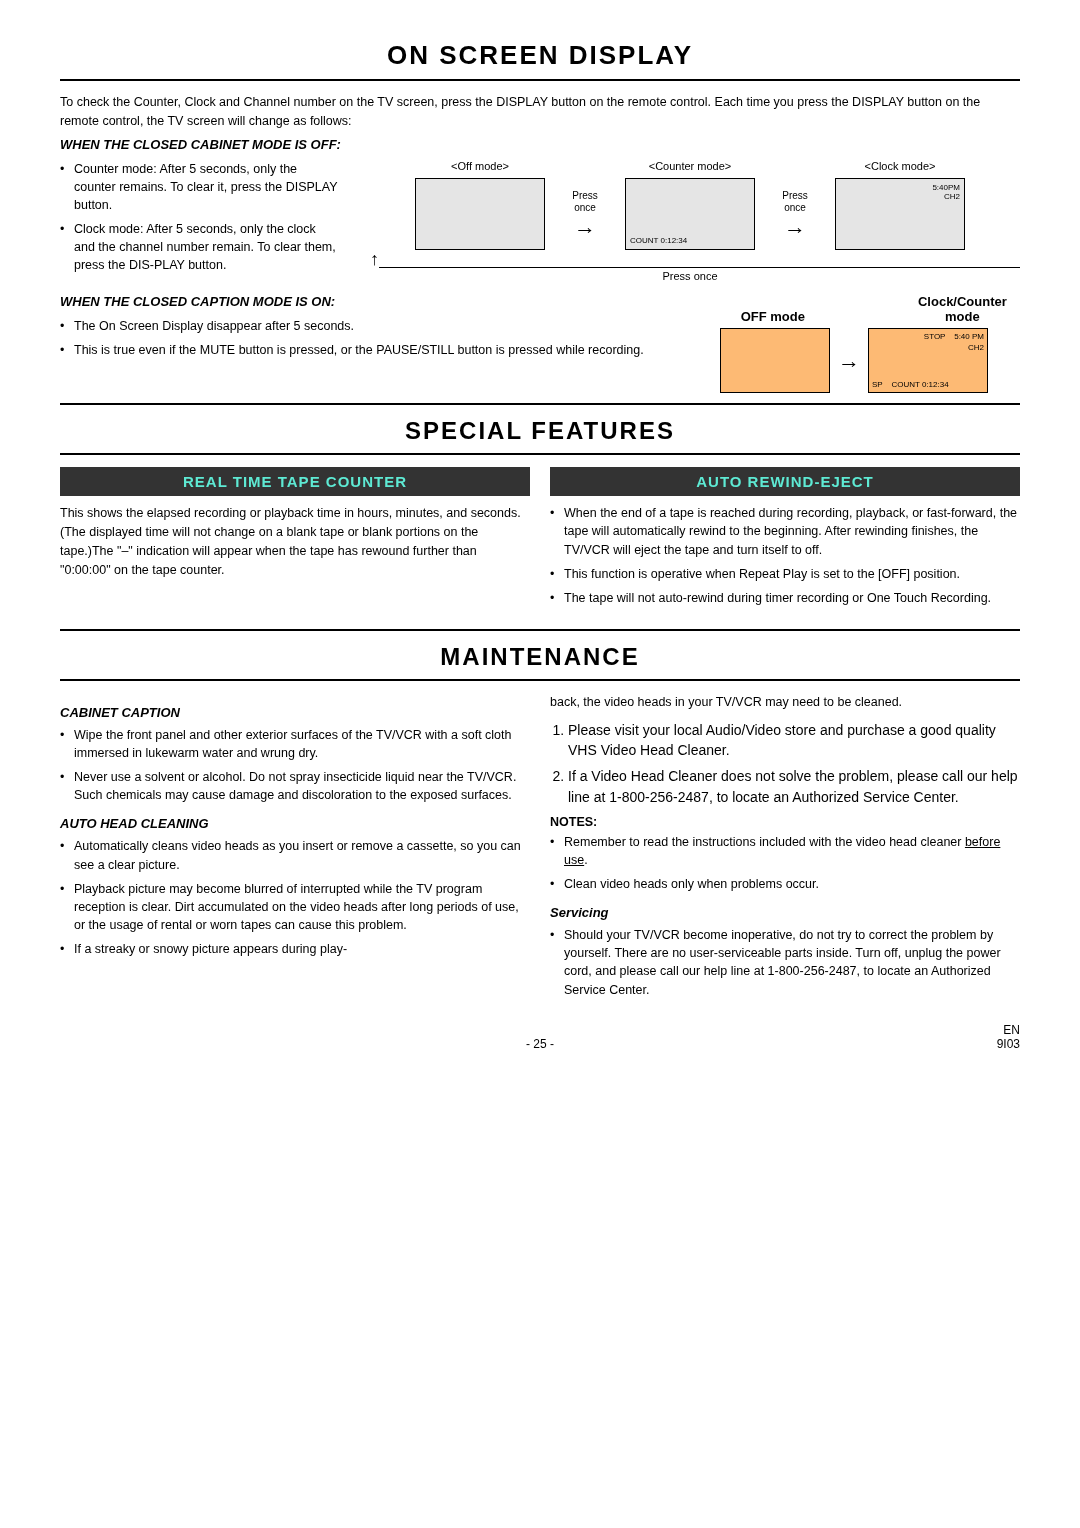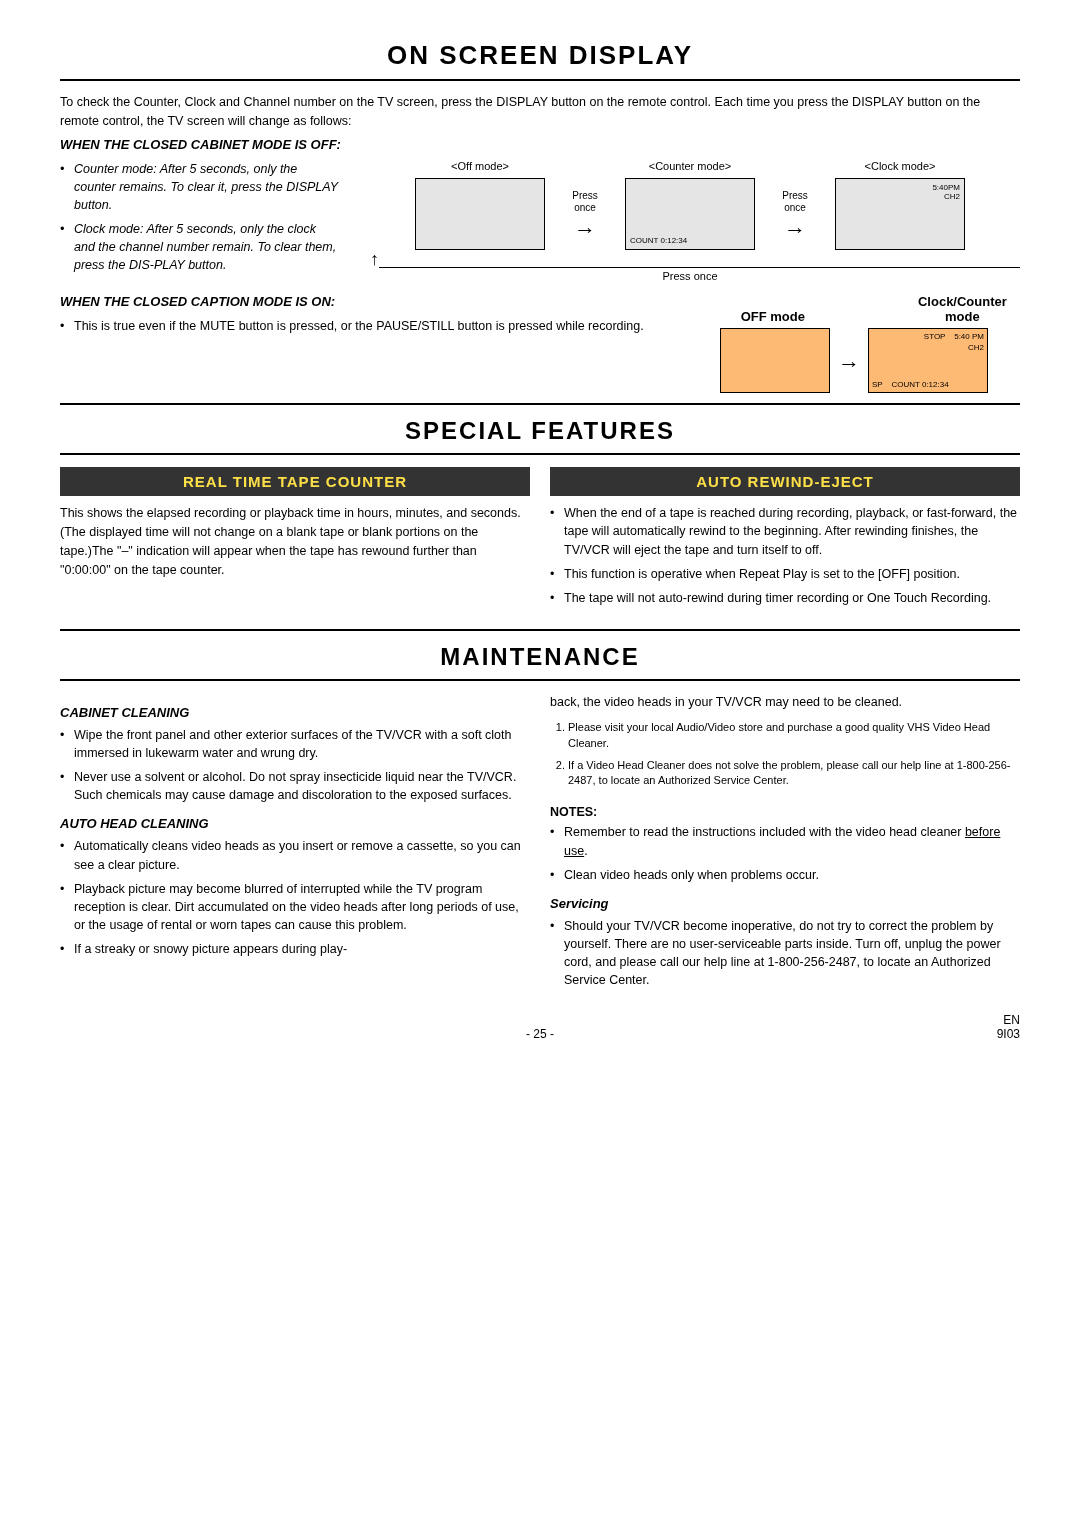--- a/index.html
+++ b/index.html
@@ -37,21 +37,20 @@
       margin-bottom: 8px;
     }
     .section-layout {
       display: flex;
       gap: 20px;
       margin-bottom: 10px;
     }
     .left-col {
       width: 280px;
       flex-shrink: 0;
-      font-style: italic;
     }
     .right-col {
       flex: 1;
     }
     .bullet-list {
       list-style: none;
       padding: 0;
       margin-bottom: 10px;
     }
     .bullet-list li {
@@ -110,21 +109,21 @@
     .features-grid {
       display: flex;
       gap: 20px;
       margin-bottom: 12px;
     }
     .feature-col {
       flex: 1;
     }
     .feature-header {
       background: #333;
-      color: #fde047;
+      color: #5eead4;
       font-weight: bold;
       font-size: 15px;
       text-align: center;
       padding: 6px 10px;
       text-transform: uppercase;
       letter-spacing: 1px;
       margin-bottom: 8px;
     }
     
     .maint-grid {
@@ -243,20 +242,21 @@
         </div>
       </div>
     </div>
   </div>
 </div>
 
 <div class="cc-on-section">
   <div class="cc-on-left">
     <p class="italic-heading">WHEN THE CLOSED CAPTION MODE IS ON:</p>
     <ul class="bullet-list">
+      <li>The On Screen Display disappear after 5 seconds.</li>
       <li>This is true even if the MUTE button is pressed, or the PAUSE/STILL button is pressed while recording.</li>
     </ul>
   </div>
   <div class="cc-on-right">
 
     <div style="display:flex; gap:30px; margin-bottom:4px; align-items:flex-end;">
       <div style="width:110px; text-align:center;">
         <span style="font-weight:bold; font-size:13px;">OFF mode</span>
       </div>
       <div style="width:20px;"></div>
@@ -294,35 +294,35 @@
     </ul>
   </div>
 </div>
 
 <hr class="title-hr" style="margin-top:4px;">
 <h2 class="section-title">Maintenance</h2>
 <hr class="title-hr" style="margin-top:0;">
 
 <div class="maint-grid">
   <div class="maint-col">
-    <p class="maint-sub-heading">CABINET CLEANING</p>
+    <p class="maint-sub-heading">CABINET CAPTION</p>
     <ul class="bullet-list">
       <li>Wipe the front panel and other exterior surfaces of the TV/VCR with a soft cloth immersed in lukewarm water and wrung dry.</li>
       <li>Never use a solvent or alcohol. Do not spray insecticide liquid near the TV/VCR. Such chemicals may cause damage and discoloration to the exposed surfaces.</li>
     </ul>
     <p class="maint-sub-heading">AUTO HEAD CLEANING</p>
     <ul class="bullet-list">
       <li>Automatically cleans video heads as you insert or remove a cassette, so you can see a clear picture.</li>
       <li>Playback picture may become blurred of interrupted while the TV program reception is clear. Dirt accumulated on the video heads after long periods of use, or the usage of rental or worn tapes can cause this problem.</li>
       <li>If a streaky or snowy picture appears during play-</li>
     </ul>
   </div>
   <div class="maint-col">
     <p style="font-size:12.5px; line-height:1.5; margin-bottom:8px;">back, the video heads in your TV/VCR may need to be cleaned.</p>
-    <ol style="padding-left: 18px; font-size:11px; line-height:1.45; margin-bottom:16px;">
+    <ol style="padding-left: 18px; font-size:14px; line-height:1.45; margin-bottom:8px;">
       <li style="margin-bottom:6px;">Please visit your local Audio/Video store and purchase a good quality VHS Video Head Cleaner.</li>
       <li>If a Video Head Cleaner does not solve the problem, please call our help line at 1-800-256-2487, to locate an Authorized Service Center.</li>
     </ol>
     <p class="bold-label">NOTES:</p>
     <ul class="bullet-list">
       <li>Remember to read the instructions included with the video head cleaner <span style="text-decoration:underline;">before use</span>.</li>
       <li>Clean video heads only when problems occur.</li>
     </ul>
     <p class="maint-sub-heading">Servicing</p>
     <ul class="bullet-list">

